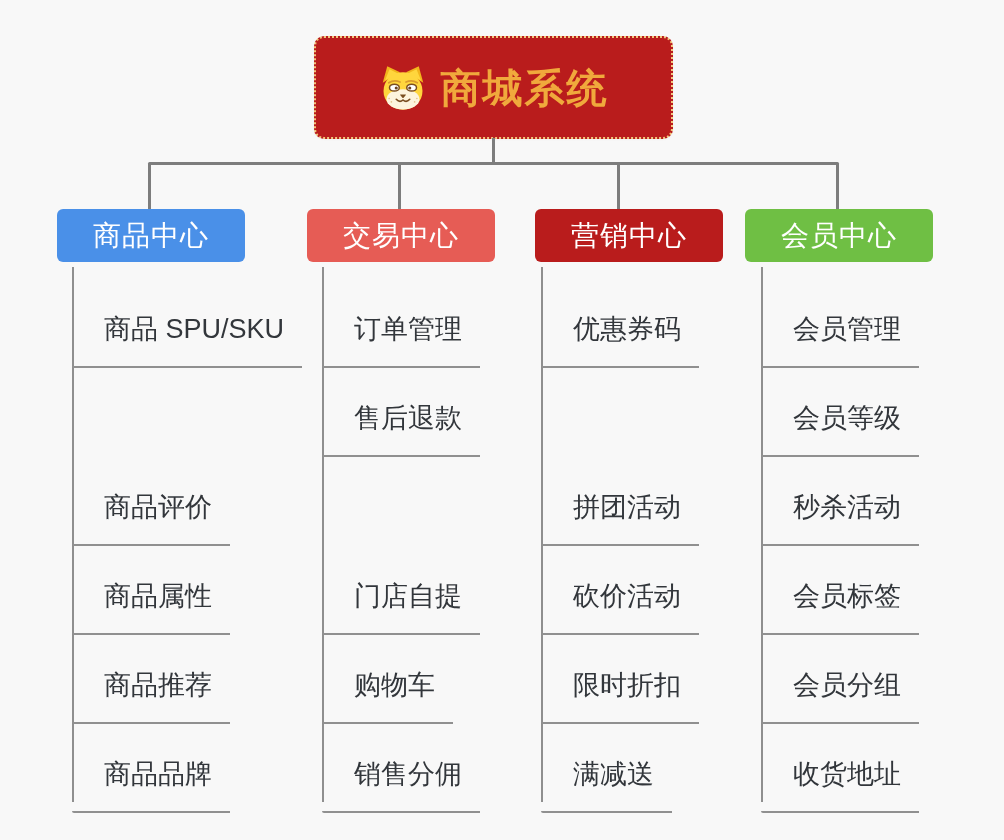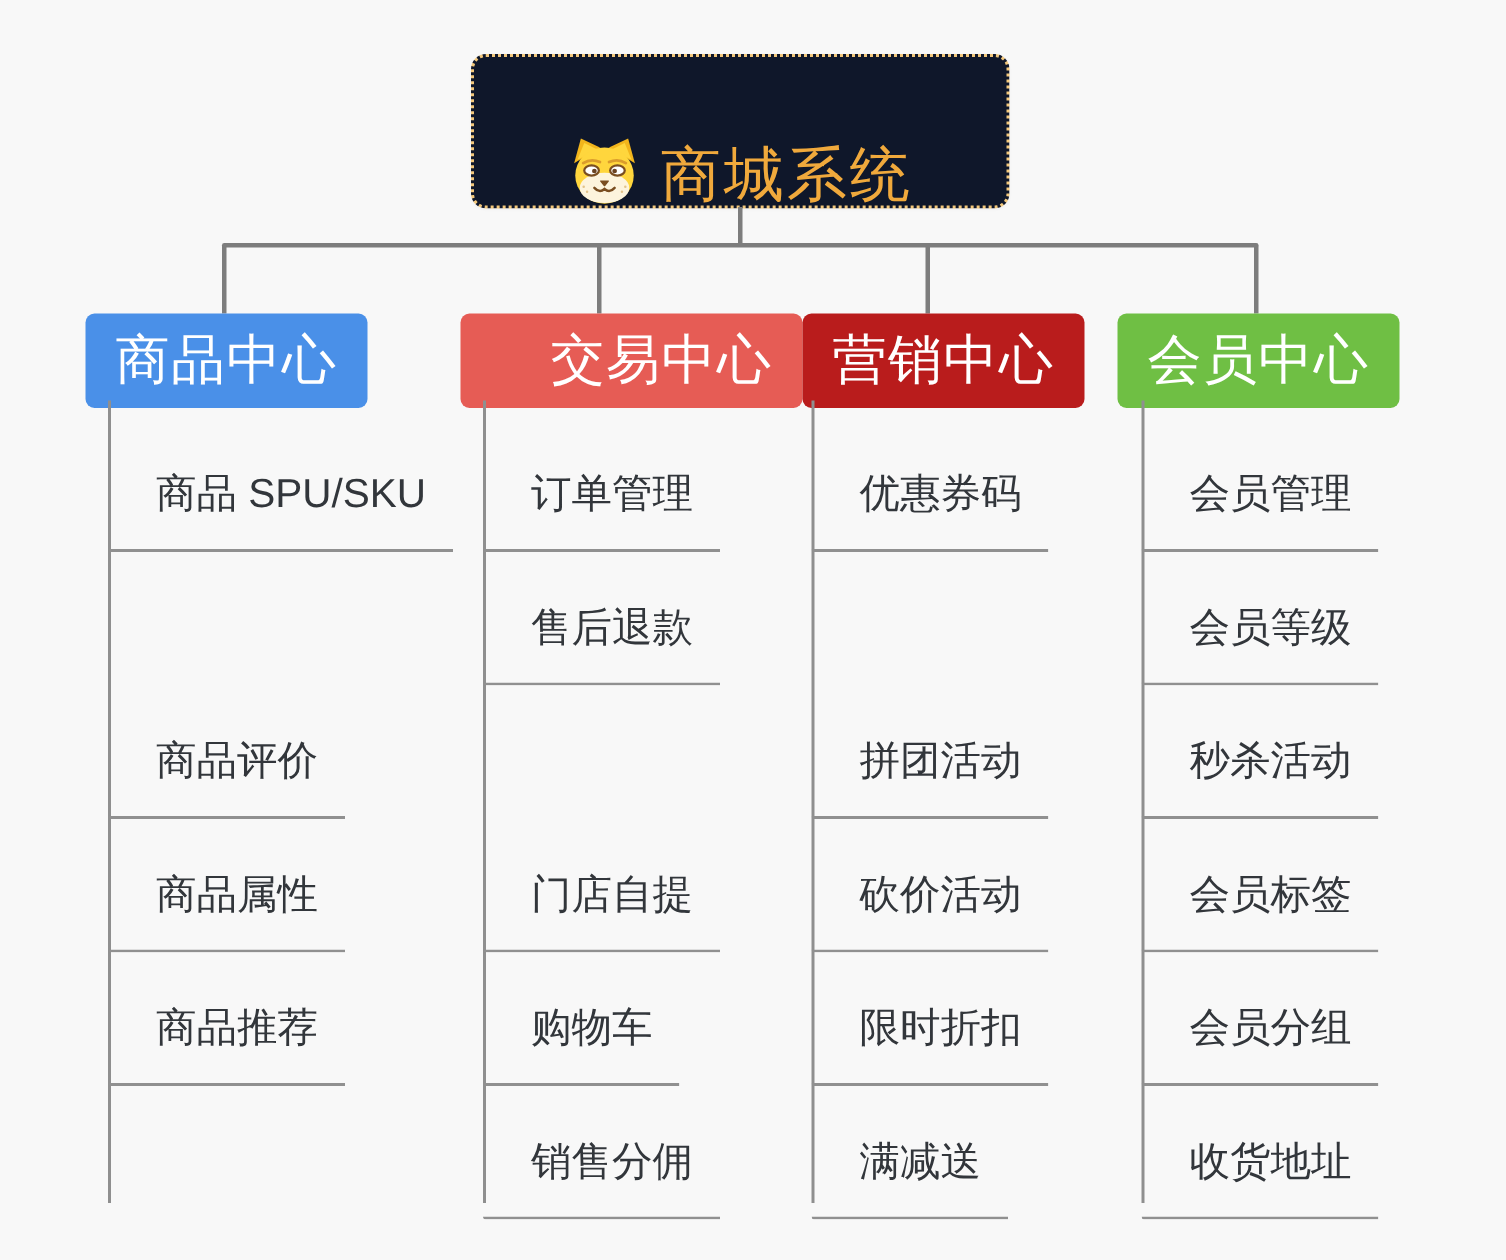--- a/index.html
+++ b/index.html
@@ -13,62 +13,63 @@
     height:840px;
     background:#f8f8f8;
     overflow:hidden;
   }
 
   
   .root{
     position:absolute;
     left:314px; top:36px;
     width:359px; height:103px;
-    background:#0f172a;
+    background:#b91c1c;
     border:2px dotted #f3c87c;
     border-radius:10px;
     box-sizing:border-box;
     display:flex;
-    align-items:flex-end;
+    align-items:center;
     justify-content:center;
     gap:14px;
     box-shadow:0 1px 2px rgba(0,0,0,0.03);
+    font-weight:bold;
   }
   .root-title{
     font-size:40px;
     color:#f0a93c;
     letter-spacing:2px;
     line-height:1;
   }
   .dog{display:flex;align-items:center;}
 
   
   .line{position:absolute;background:#7d7d7d;}
   .root-drop{left:492px; top:138px; width:3px; height:25px;}
   .bus{left:148px; top:162px; width:691px; height:3px; border-radius:2px;}
   .drop{top:164px; width:3px; height:45px;}
   .d1{left:148px}.d2{left:398px}.d3{left:617px}.d4{left:836px}
 
   
   .branch{
     position:absolute;
     top:209px;
-    width:188px; height:63px;
+    width:188px; height:53px;
     border-radius:6px;
     color:#ffffff;
-    font-size:36px;
+    font-size:28px;
     letter-spacing:1px;
     display:flex;
     align-items:center;
     justify-content:center;
     cursor:default;
     font-family:Liberation Mono, monospace;
   }
   .b1{left:57px;  background:#4a90e8;}
-  .b2{left:307px; background:#e65c55;padding-left:40px;}
+  .b2{left:307px; background:#e65c55;}
   .b3{left:535px; background:#b91c1c;}
   .b4{left:745px; background:#6fbf44;}
 
   
   .trunk{
     position:absolute;
     top:267px;
     width:2px; height:535px;
     background:#8f8f8f;
   }
@@ -135,20 +136,21 @@
 
   <div class="trunk t1"></div>
   <div class="trunk t2"></div>
   <div class="trunk t3"></div>
   <div class="trunk t4"></div>
 
   <div class="leaf cx1 ry1">商品 SPU/SKU</div>
   <div class="leaf cx1 ry3">商品评价</div>
   <div class="leaf cx1 ry4">商品属性</div>
   <div class="leaf cx1 ry5">商品推荐</div>
+  <div class="leaf cx1 ry6">商品品牌</div>
 
   <div class="leaf cx2 ry1">订单管理</div>
   <div class="leaf cx2 ry2">售后退款</div>
   <div class="leaf cx2 ry4">门店自提</div>
   <div class="leaf cx2 ry5">购物车</div>
   <div class="leaf cx2 ry6">销售分佣</div>
 
   <div class="leaf cx3 ry1">优惠券码</div>
   <div class="leaf cx3 ry3">拼团活动</div>
   <div class="leaf cx3 ry4">砍价活动</div>

